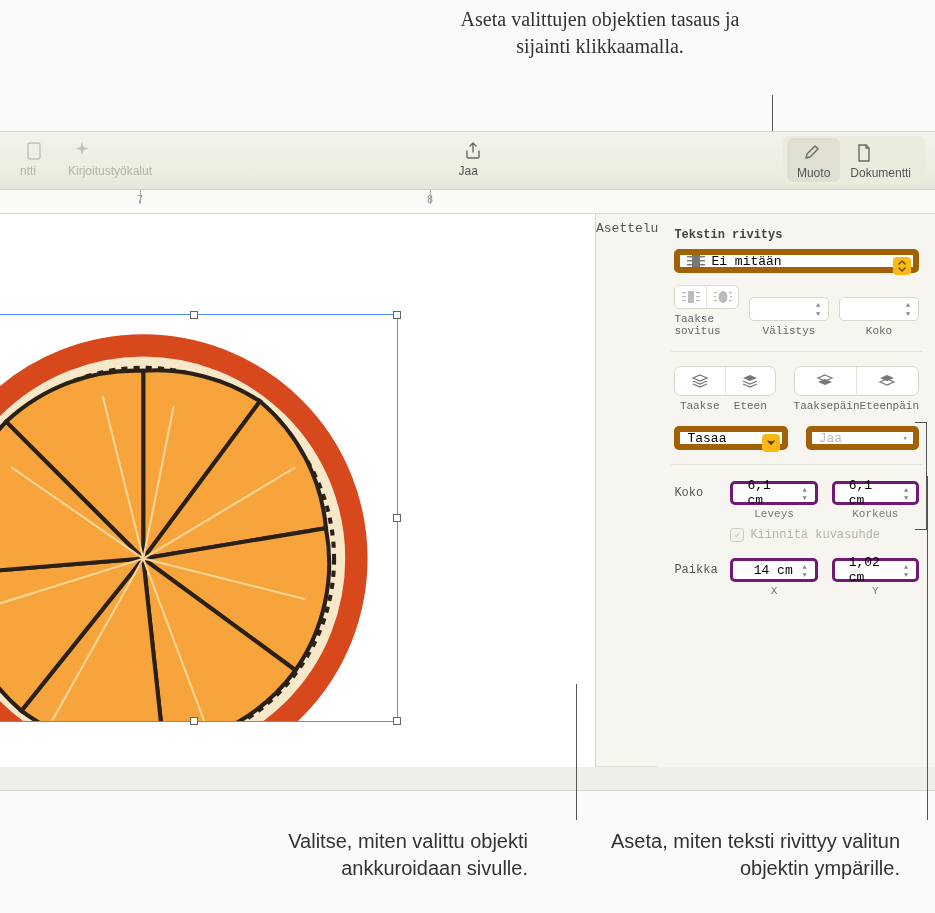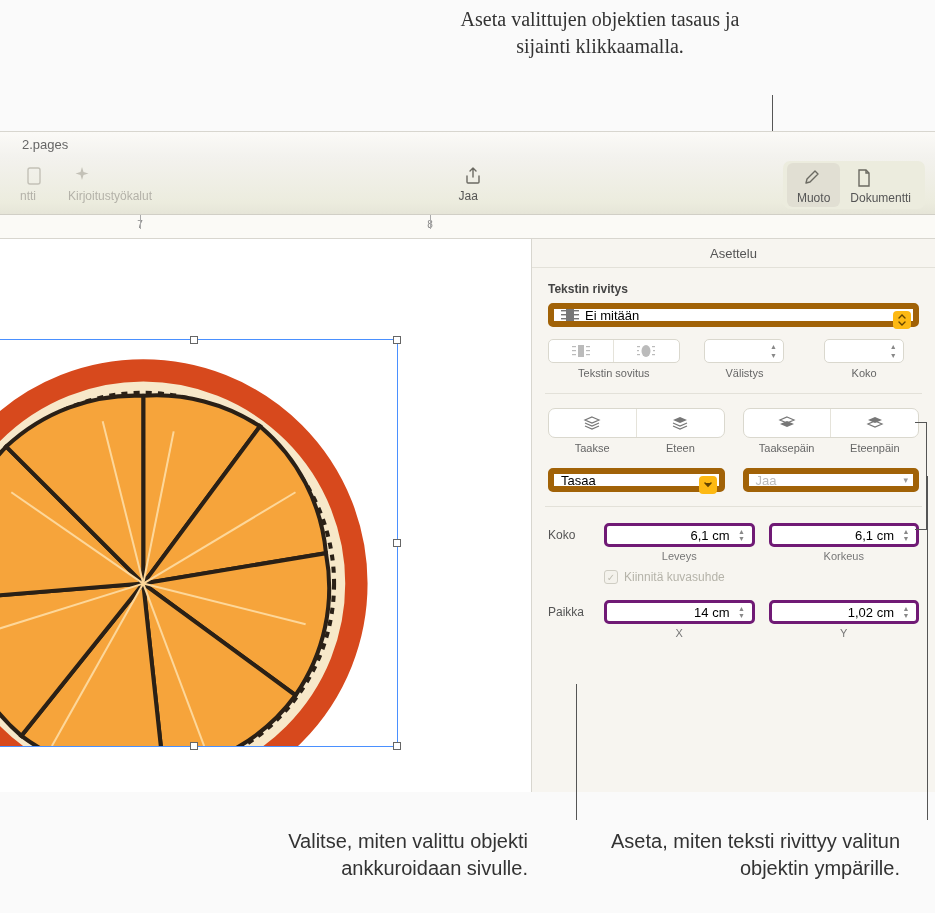--- a/index.html
+++ b/index.html
@@ -99,25 +99,25 @@
   .handle {
     position: absolute; width: 8px; height: 8px;
     background: #fff; border: 1px solid #666;
   }.handle.tm{top:-4px;left:50%;margin-left:-4px}
   .handle.tr{top:-4px;right:-4px}
   .handle.mr{top:50%;right:-4px;margin-top:-4px}
   .handle.bm{bottom:-4px;left:50%;margin-left:-4px}.handle.br{bottom:-4px;right:-4px}
 
   
   .sidebar {
-    width: 404px;
+    width: 340px;
     background: #f7f5f0;
     border-left: 1px solid #d8d6cf;
     font-size: 13px;
-    display: flex; flex-direction: column;
+    display: flex; flex-direction: row; font-family: Liberation Mono, monospace;
   }
   .side-tabs {
     text-align: center;
     padding: 7px 0 6px 0;
     background: #f7f5f0;
     border-bottom: 1px solid #e3e1d9;
     font-size: 13px; color: #555;
   }
   .side-content {
     padding: 14px 16px;
@@ -248,21 +248,20 @@
     background: #555;
   }
 </style>
 </head>
 <body>
 
 <div class="callout-top">Aseta valittujen objektien tasaus ja sijainti klikkaamalla.</div>
 <div class="callout-top-line"></div>
 
 <div class="window">
-  <div class="titlebar">2.pages</div>
 
   <div class="toolbar">
     <div class="tool-btn disabled">
       <span class="ticon">
         <svg width="20" height="20" viewBox="0 0 20 20">
             <rect x="4" y="2" width="12" height="16" rx="2" fill="none" stroke="#c3c1b7" stroke-width="1.4"></rect>
           </svg>
       </span>
       <span>ntti</span>
     </div>
@@ -400,21 +399,21 @@
                     <rect x="0" y="1" width="3" height="1.2" fill="#bbb"></rect>
                     <rect x="0" y="5" width="2" height="1.2" fill="#bbb"></rect>
                     <rect x="0" y="9" width="3" height="1.2" fill="#bbb"></rect>
                     <rect x="15" y="1" width="3" height="1.2" fill="#bbb"></rect>
                     <rect x="16" y="5" width="2" height="1.2" fill="#bbb"></rect>
                     <rect x="15" y="9" width="3" height="1.2" fill="#bbb"></rect>
                     <ellipse cx="9" cy="6" rx="4.5" ry="6" fill="#bbb"></ellipse>
                   </svg>
               </div>
             </div>
-            <div class="lab">Tekstin sovitus</div>
+            <div class="lab">Taakse sovitus</div>
           </div>
           <div class="fit-group">
             <div class="step">
               <span></span>
               <div class="steppers">
                   <div>▲</div>
                   <div>▼</div>
                 </div>
             </div>
             <div class="lab">Välistys</div>

